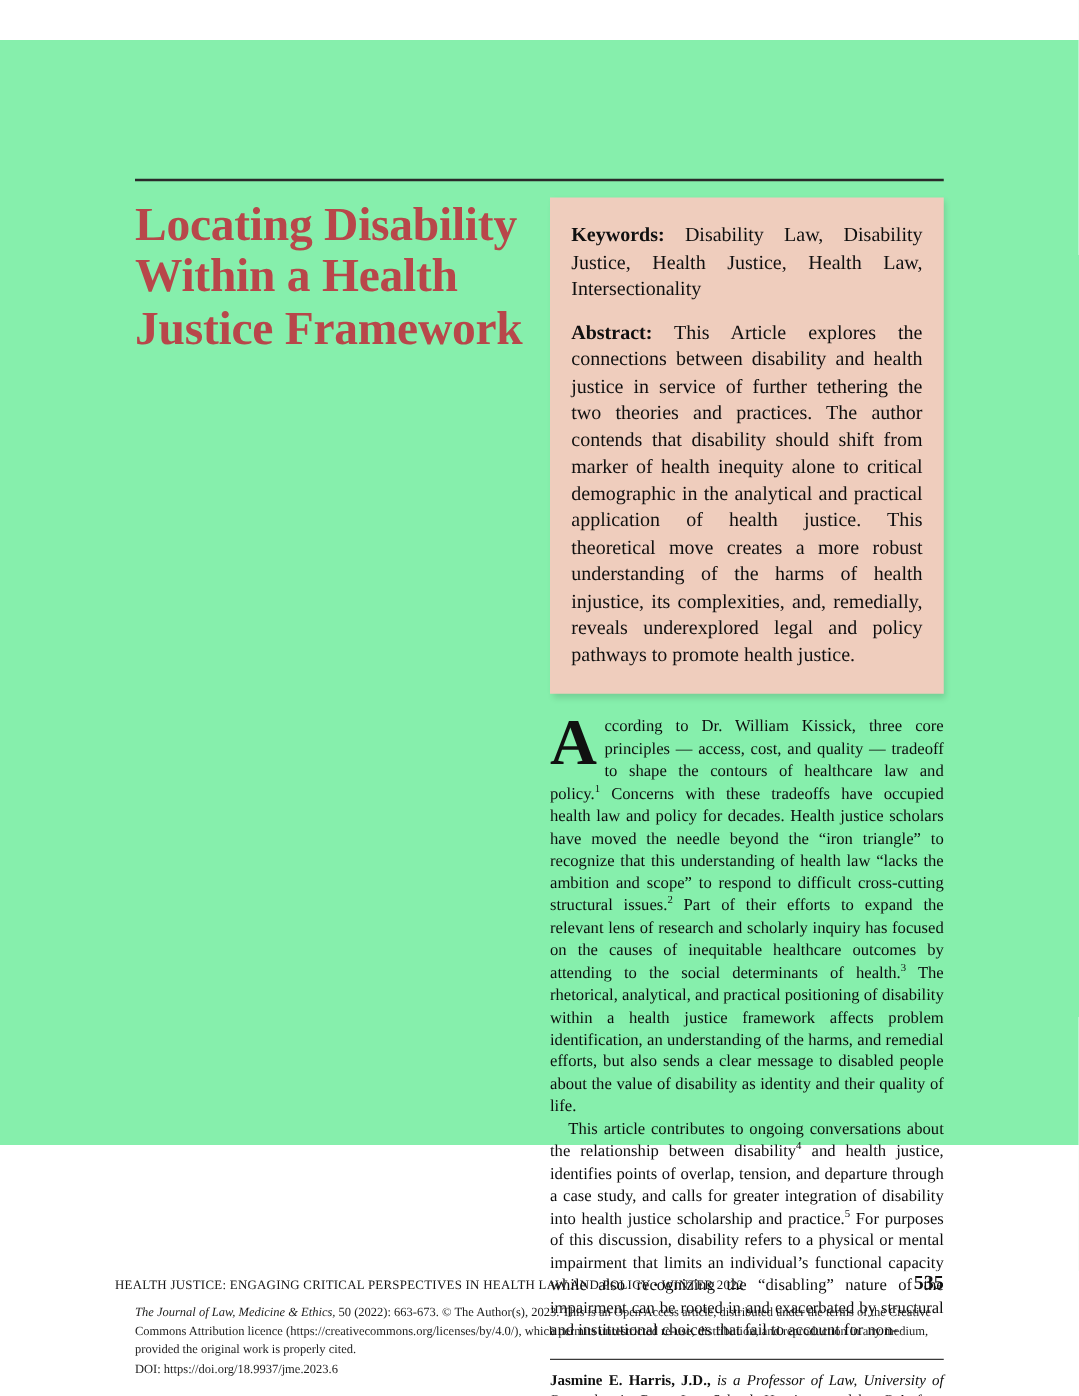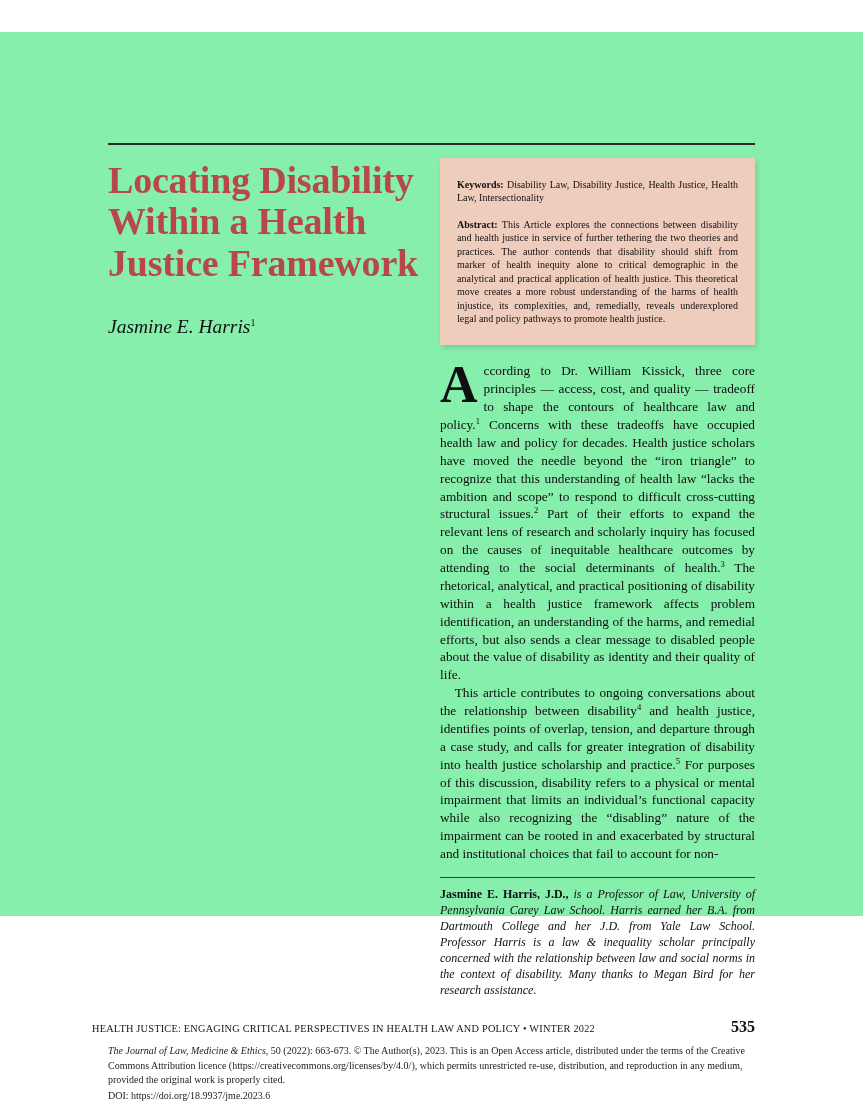--- a/index.html
+++ b/index.html
@@ -93,21 +93,21 @@
 
   .abstract-box {
     background: #efcdbd;
     padding: 20px 17px 20px 17px;
     box-shadow: 2px 3px 5px rgba(0,0,0,0.13);
     font-family: "Liberation Serif", "DejaVu Serif", serif;
   }
 
   .abstract-box p {
     margin: 0;
-    font-size: 10px;
+    font-size: 16px;
     line-height: 1.345;
     text-align: justify;
     color: #101010;
   }
 
   .abstract-box p.kw { margin-bottom: 13px; }
 
   .abstract-box b { font-weight: bold; }
 
   
@@ -222,23 +222,20 @@
 <body>
 
 <div class="page">
 
   <div class="top-rule"></div>
 
   <div class="left-col">
 
     <h1 class="article-title">Locating Disability Within a Health Justice Framework</h1>
 
-    <div class="author-byline">
-      <span>Jasmine E. Harris</span><sup>1</sup>
-    </div>
 
   </div>
 
   <div class="right-col">
 
     <div class="abstract-box">
       <p class="kw">
         <b>Keywords:</b><span> Disability Law, Disability Justice, Health Justice, Health Law, Intersectionality</span>
       </p>
       <p>

